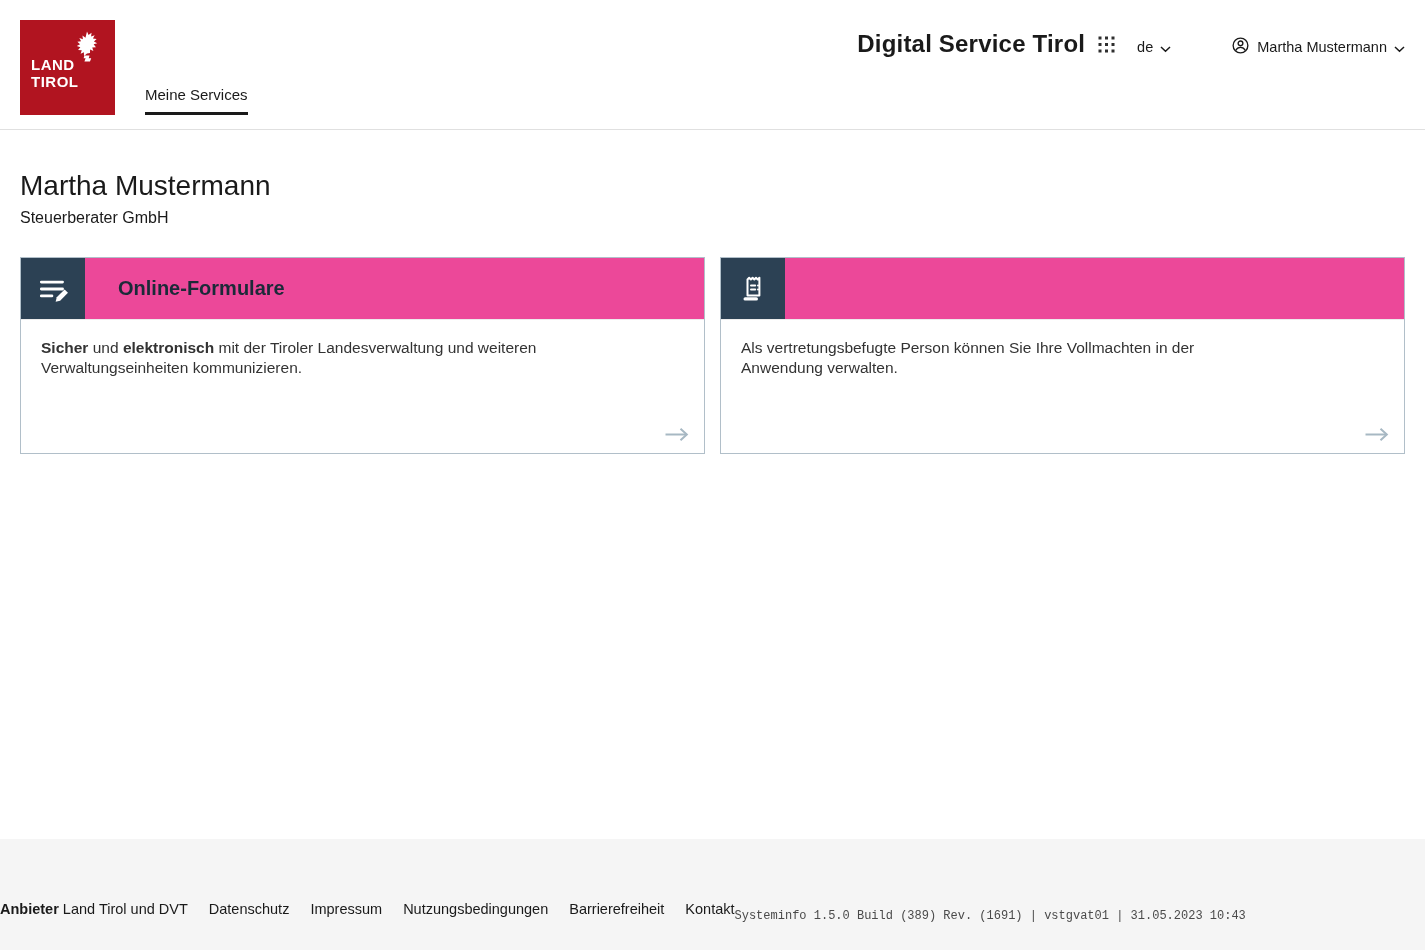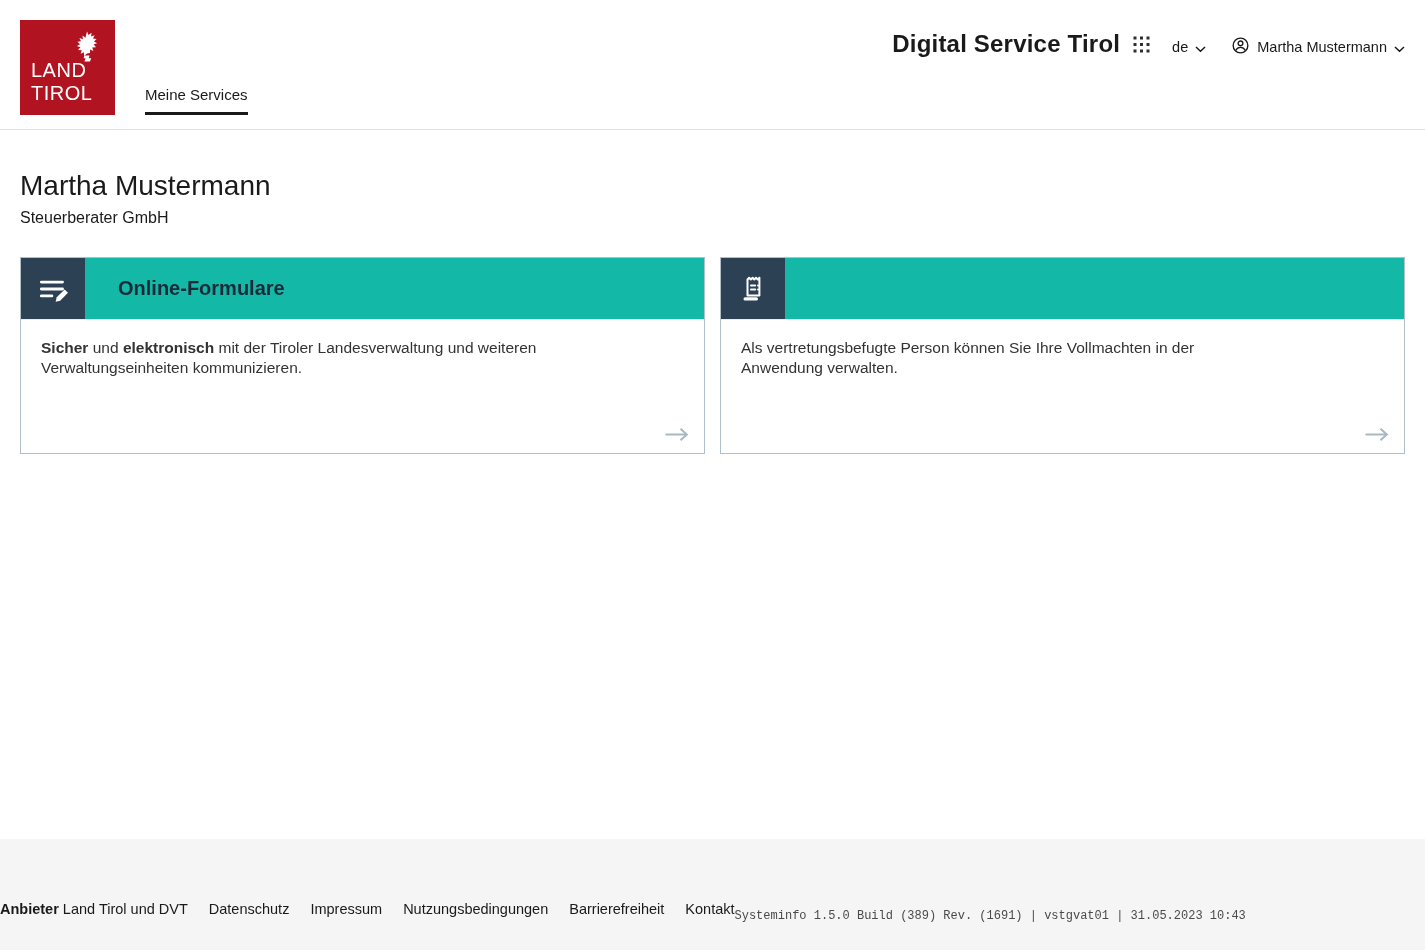--- a/index.html
+++ b/index.html
@@ -28,23 +28,23 @@
     background: #b11420;
     color: #fff;
     cursor: pointer;
   }
   .logo .eagle {
     position: absolute;
     top: 9px; right: 11px;
   }
   .logo .logo-text {
     position: absolute;
-    left: 11px; bottom: 9px;
-    font-size: 20px;
-    font-weight: 400;
+    left: 11px; bottom: 24px;
+    font-size: 15px;
+    font-weight: 700;
     line-height: 1.18;
     letter-spacing: 0.5px;
   }
   .nav-item {
     position: absolute;
     left: 145px; top: 86px;
     font-size: 15px;
     font-weight: 500;
     color: #1a1a1a;
     cursor: pointer;
@@ -69,21 +69,21 @@
   .app-title {
     font-size: 24px;
     font-weight: 700;
     color: #1a1a1a;
     letter-spacing: 0.2px;
   }
   .apps-grid-btn { display: flex; align-items: center; cursor: pointer; }
   .user-row {
     display: flex;
     align-items: center;
-    gap: 25px;
+    gap: 60px;
     font-size: 14.5px;
   }
   .lang-select, .user-menu {
     display: flex;
     align-items: center;
     gap: 7px;
     cursor: pointer;
   }
   .chev { margin-top: 2px; }
 
@@ -114,21 +114,21 @@
     height: 197px;
     border: 1px solid #b1bfc9;
     position: relative;
     background: #fff;
     cursor: pointer;
   }
   .card-header {
     display: flex;
     align-items: stretch;
     height: 62px;
-    background: #14b8a6;
+    background: #ec4899;
     border-bottom: 1px solid #ececec;
   }
   .card-icon-box {
     width: 64px;
     flex: 0 0 64px;
     background: #2c4154;
     display: flex;
     align-items: center;
     justify-content: center;
   }

